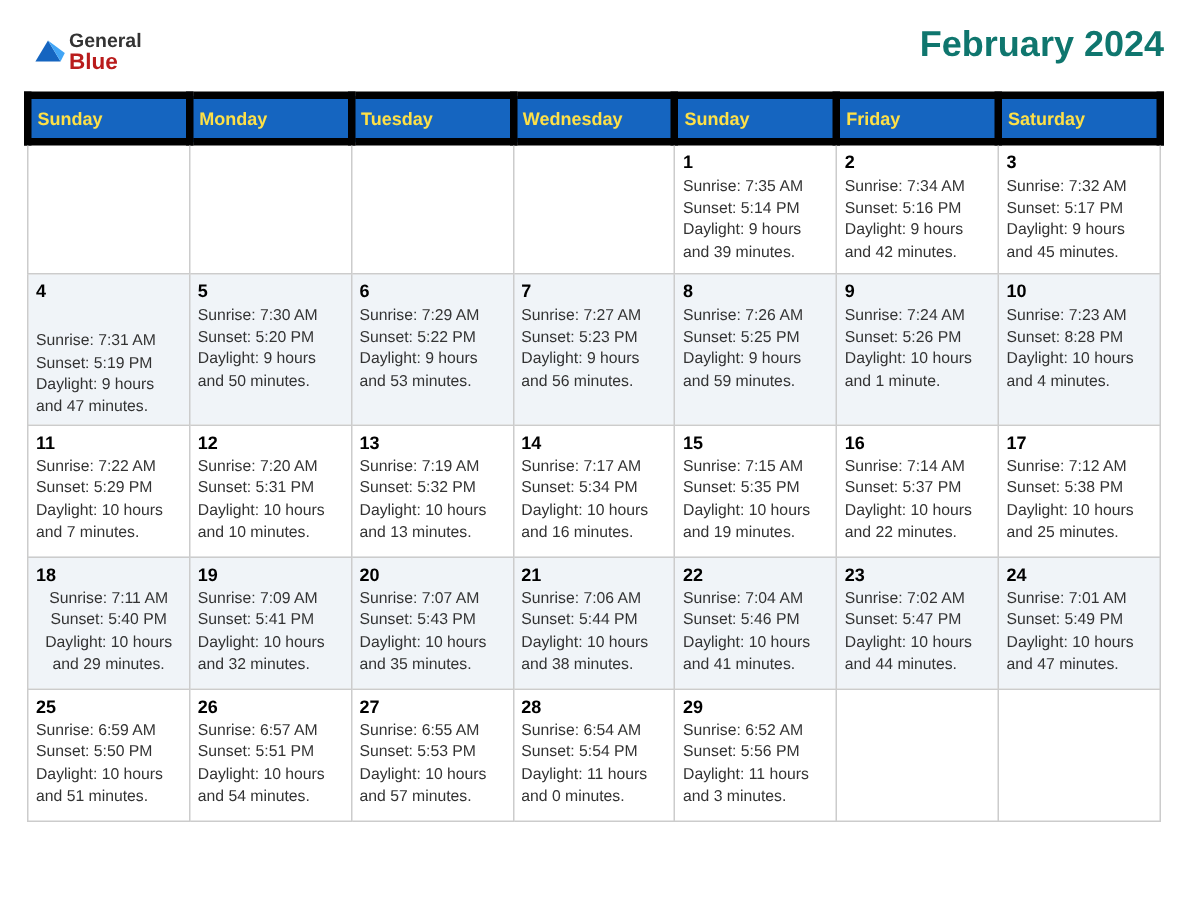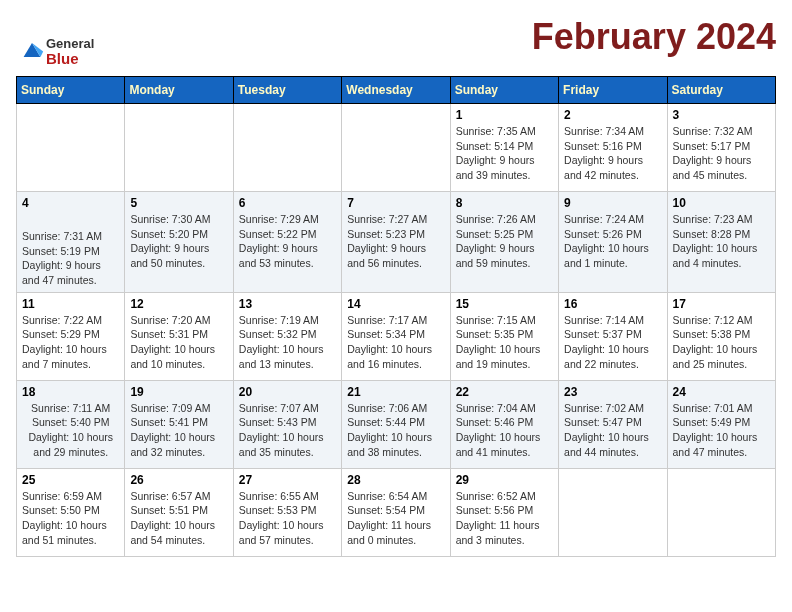--- a/index.html
+++ b/index.html
@@ -11,53 +11,53 @@
       padding: 16px;
     }
     .header-area {
       display: flex;
       justify-content: space-between;
       align-items: flex-start;
       margin-bottom: 8px;
     }
     .logo {
       display: flex;
-      align-items: center;
-      margin-top: 20px;
+      align-items: flex-start;
+      margin-top: 4px;
     }
     .logo-icon {
       width: 28px;
       height: 28px;
       margin-left: 2px;
     }
     .title-area {
       text-align: right;
     }
     .main-title {
-      font-size: 36px;
+      font-size: 24px;
       font-weight: bold;
-      color: #7f1d1d;
+      color: #0f766e;
     }
     .sub-title {
       font-size: 15px;
       color: #444;
     }
     table {
       width: 100%;
       border-collapse: collapse;
       font-size: 11px;
     }
     thead th {
       background-color: #1565c0;
-      color: #fef9c3;
+      color: #fde047;
       padding: 6px 4px;
       text-align: left;
       font-size: 12px;
       font-weight: bold;
-      border: 1px solid #000000;
+      border: 5px solid #000000;
     }
     tbody td {
       border: 1px solid #ccc;
       padding: 4px 5px;
       vertical-align: top;
       min-height: 80px;
       height: 88px;
     }
     tbody tr:nth-child(odd) td {
       background-color: #fff;

